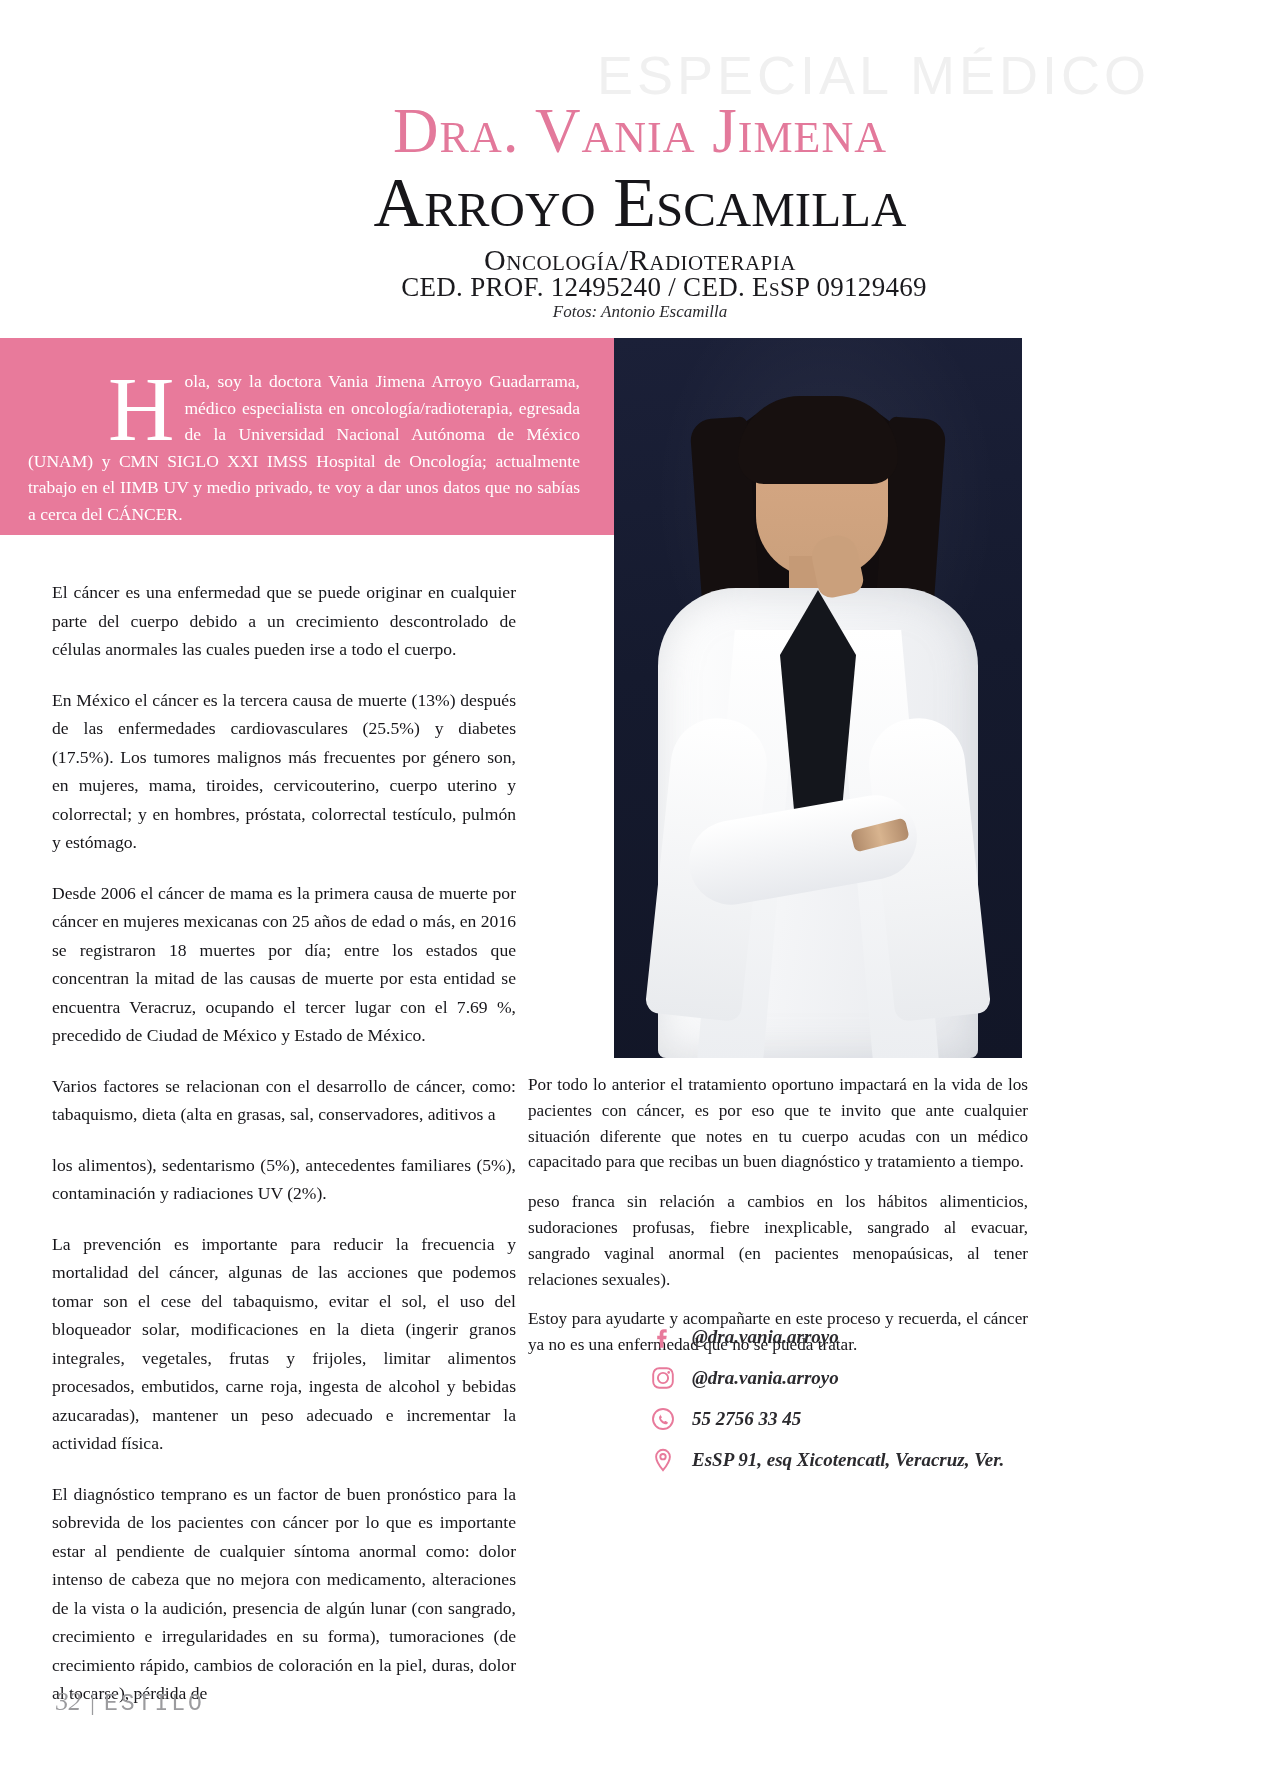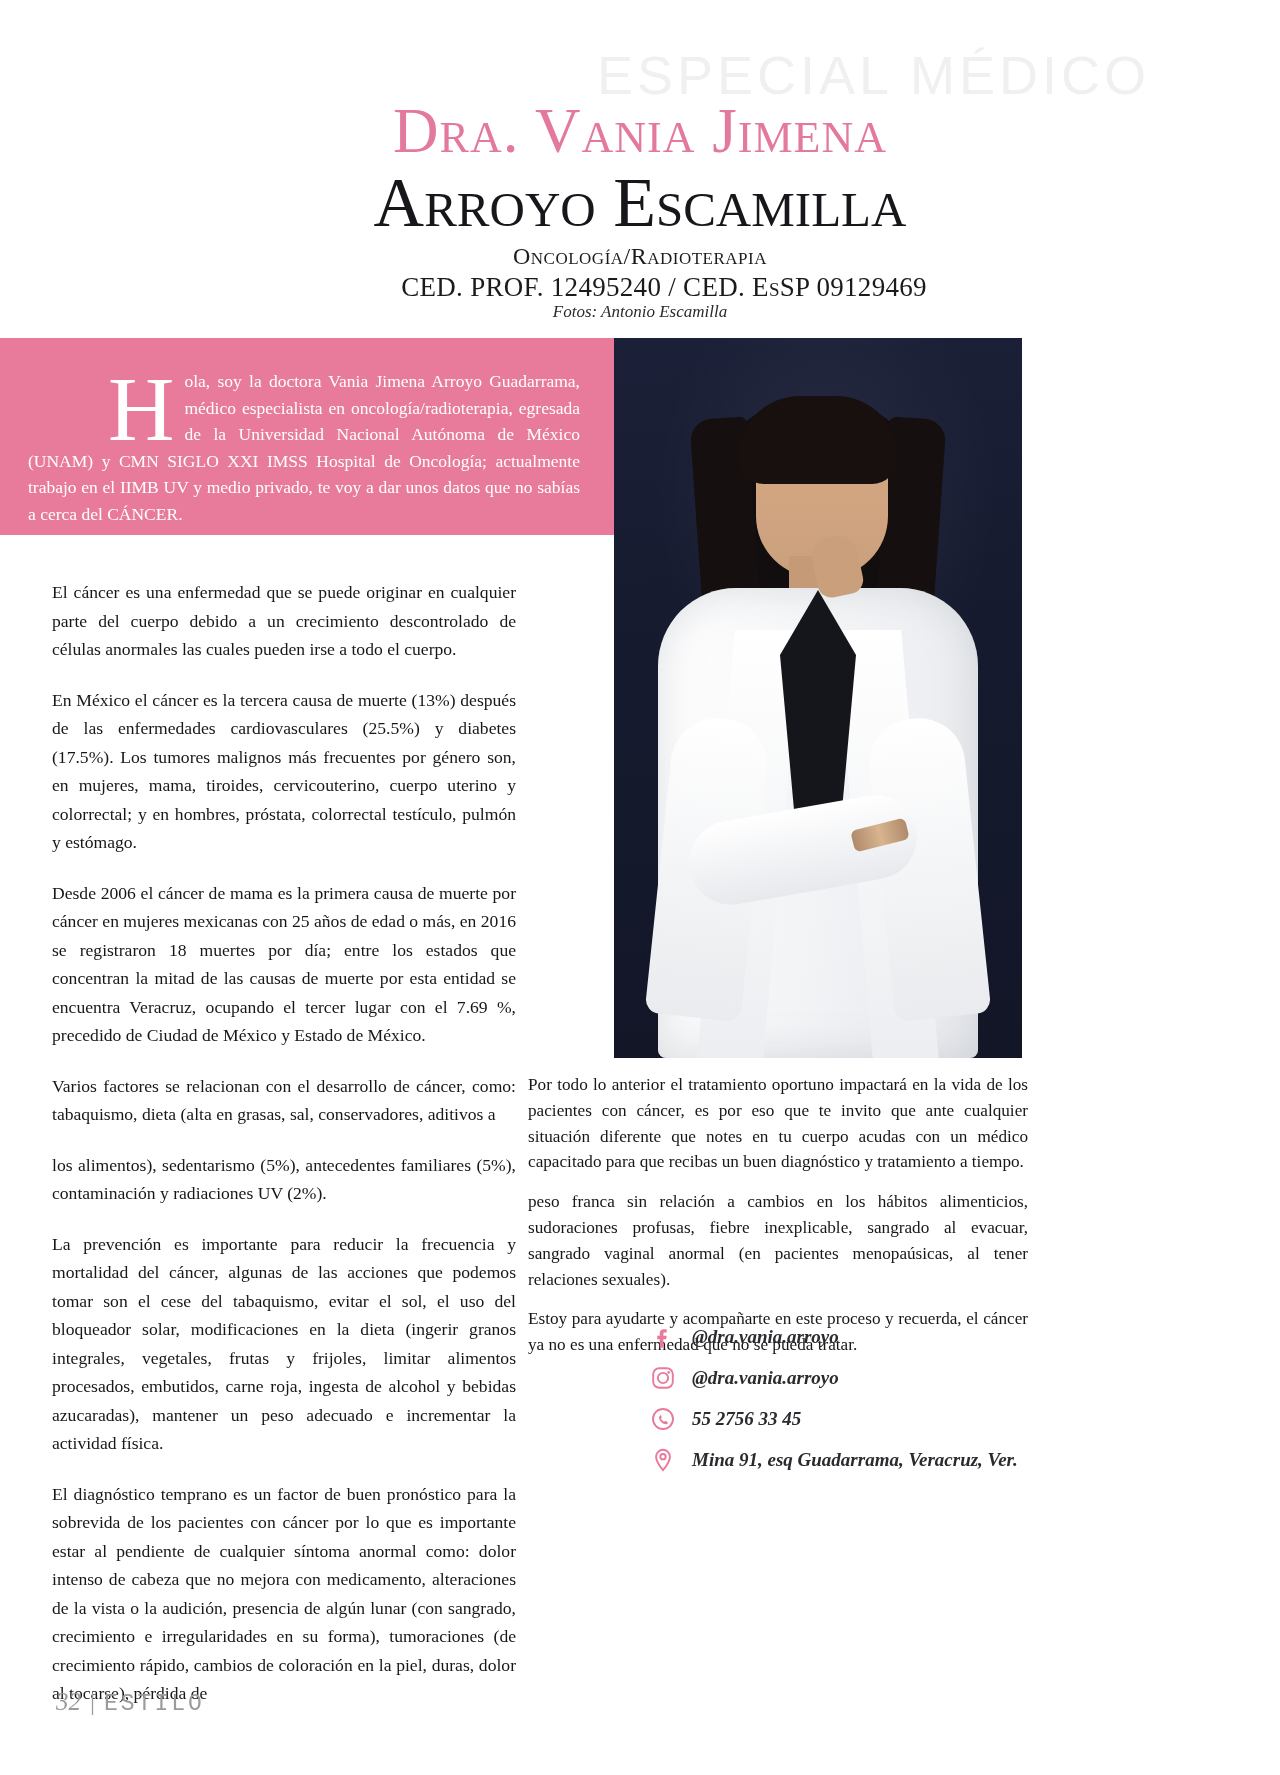--- a/index.html
+++ b/index.html
@@ -57,21 +57,21 @@
     letter-spacing: 0px;
     line-height: 1;
     font-family: "Liberation Serif", "DejaVu Serif", serif;
   }
 
   .specialty {
     position: absolute;
     top: 243px;
     left: 0;
     right: 0;
-    font-size: 24px;
+    font-size: 30px;
     color: #1b1a1e;
     font-variant: small-caps;
     letter-spacing: 0.5px;
   }
 
   .cedula {
     position: absolute;
     top: 272px;
     left: 0;
     right: 0;
@@ -458,21 +458,21 @@
     <span class="contact-label">55 2756 33 45</span>
   </div>
 
   <div class="contact-row">
     <span class="contact-icon">
       <svg width="26" height="26" viewBox="0 0 26 26">
         <path d="M13 2.8c-3.8 0-6.9 3.1-6.9 6.9 0 5.1 6.9 13.5 6.9 13.5s6.9-8.4 6.9-13.5c0-3.8-3.1-6.9-6.9-6.9z" fill="none" stroke="#e87a9b" stroke-width="1.9"></path>
         <circle cx="13" cy="9.7" r="2.7" fill="none" stroke="#e87a9b" stroke-width="1.9"></circle>
       </svg>
     </span>
-    <span class="contact-label">Mina 91, esq Guadarrama, Veracruz, Ver.</span>
+    <span class="contact-label">EsSP 91, esq Xicotencatl, Veracruz, Ver.</span>
   </div>
 
 </div>
 
 <div class="footer">
   <span class="footer-page">32</span>
   <span class="footer-sep">|</span>
   <span class="footer-brand">ESTILO</span>
 </div>
 

